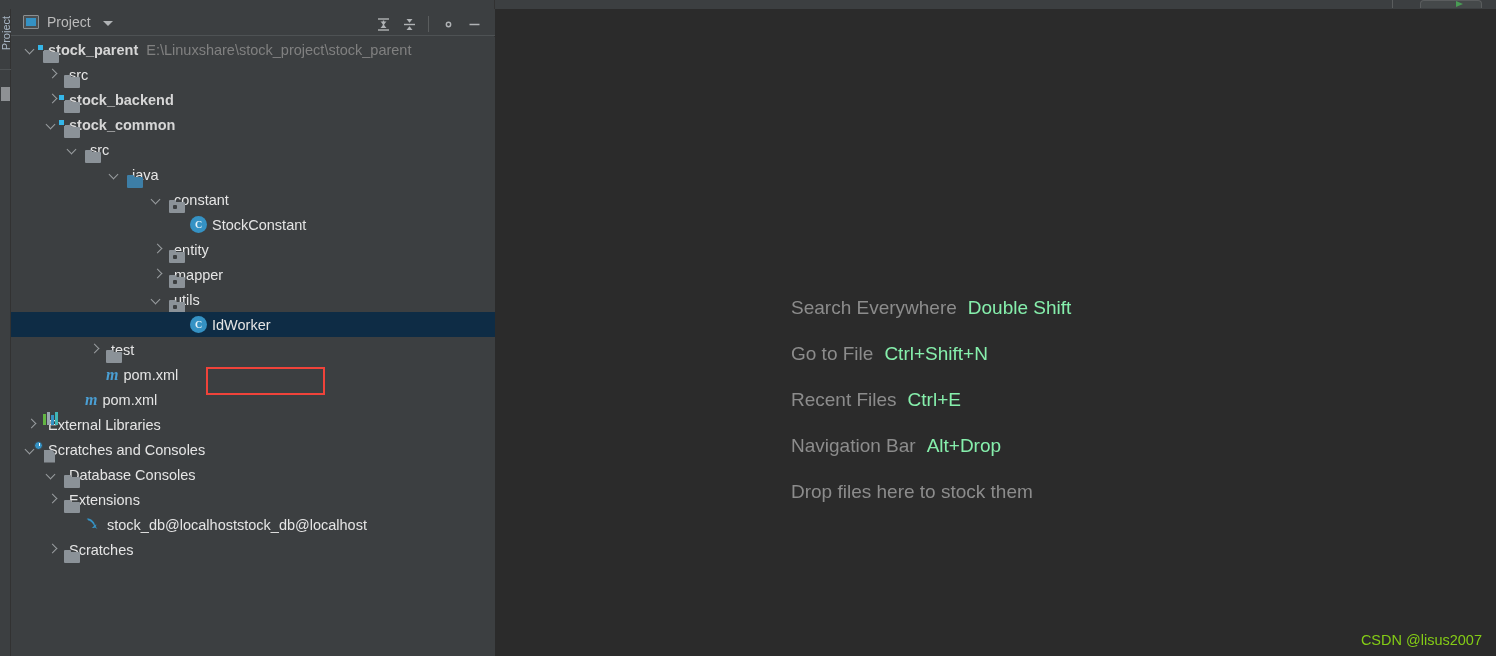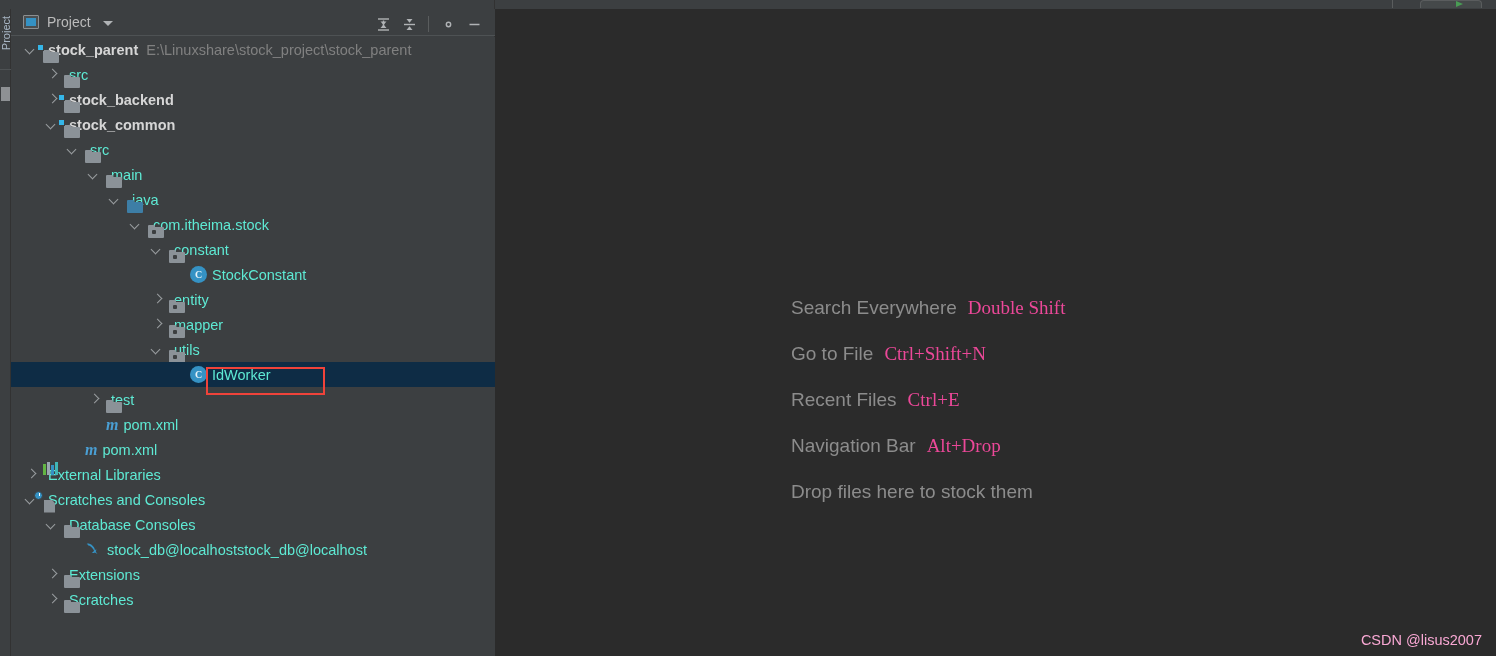--- a/index.html
+++ b/index.html
@@ -103,21 +103,21 @@
     content: ""; position: absolute; left: 3px; top: 1px;
     width: 6px; height: 6px; border-right: 1.6px solid #9a9da0; border-bottom: 1.6px solid #9a9da0;
     transform: rotate(-45deg);
   }
   .arrow.down::before {
     content: ""; position: absolute; left: 1px; top: 2px;
     width: 6px; height: 6px; border-right: 1.6px solid #9a9da0; border-bottom: 1.6px solid #9a9da0;
     transform: rotate(45deg);
   }
   .ico { flex: 0 0 auto; margin-right: 5px; position: relative; }
-  .label { color: #5eead4; }
+  .label { color: #e5e5e5; }
   .label.bold { font-weight: bold; color: #d6d6d6; }
   .sublabel { color: #808080; margin-left: 8px; font-size: 14.5px; }
 
   
   .folder {
     width: 16px; height: 13px; position: relative;
   }
   .folder .tab {
     position: absolute; left: 0; top: 0; width: 7px; height: 3px;
     background: #8b9298; border-radius: 1px 1px 0 0;
@@ -194,24 +194,24 @@
   
   .editor {
     position: absolute; left: 495px; top: 9px; width: 1001px; height: 647px; background: #2b2b2b;
   }
   .hints { position: absolute; left: 296px; top: 288px; }
   .hint-row {
     display: flex; align-items: baseline; margin-bottom: 24px;
     font-size: 19px; color: #8c8c8c; white-space: nowrap;
   }
   .hint-label { color: #8c8c8c; }
-  .hint-key { color: #ec4899; margin-left: 11px; font-family: Liberation Serif, serif; }
+  .hint-key { color: #86efac; margin-left: 11px; }
   .watermark {
     position: absolute; right: 14px; bottom: 8px;
-    font-size: 14.5px; color: #f9a8d4;
+    font-size: 14.5px; color: #84cc16;
   }
 </style>
 </head>
 <body>
 
 <div id="app">
 
   <div class="top-strip"></div>
   <div class="top-strip-editor"></div>
   <div class="top-sep"></div>
@@ -292,36 +292,24 @@
           <span class="ico"><span class="folder"><span class="tab"></span><span class="body"></span><span class="badge-module"></span></span></span>
           <span class="label bold">stock_common</span>
         </div>
         <div class="row">
           <span style="display: inline-block; flex: 0 0 56px;"></span>
           <span class="arrow down" style="margin-right: 6px;"></span>
           <span class="ico"><span class="folder"><span class="tab"></span><span class="body"></span></span></span>
           <span class="label">src</span>
         </div>
         <div class="row">
-          <span style="display: inline-block; flex: 0 0 77px;"></span>
-          <span class="arrow down" style="margin-right: 6px;"></span>
-          <span class="ico"><span class="folder"><span class="tab"></span><span class="body"></span></span></span>
-          <span class="label">main</span>
-        </div>
-        <div class="row">
           <span style="display: inline-block; flex: 0 0 98px;"></span>
           <span class="arrow down" style="margin-right: 6px;"></span>
           <span class="ico"><span class="folder blue"><span class="tab"></span><span class="body"></span></span></span>
           <span class="label">java</span>
-        </div>
-        <div class="row">
-          <span style="display: inline-block; flex: 0 0 119px;"></span>
-          <span class="arrow down" style="margin-right: 6px;"></span>
-          <span class="ico"><span class="pkg"><span class="tab"></span><span class="body"></span><span class="dot"></span></span></span>
-          <span class="label">com.itheima.stock</span>
         </div>
         <div class="row">
           <span style="display: inline-block; flex: 0 0 140px;"></span>
           <span class="arrow down" style="margin-right: 6px;"></span>
           <span class="ico"><span class="pkg"><span class="tab"></span><span class="body"></span><span class="dot"></span></span></span>
           <span class="label">constant</span>
         </div>
         <div class="row">
           <span style="display: inline-block; flex: 0 0 161px;"></span>
           <span class="arrow " style="margin-right: 6px;"></span>
@@ -386,37 +374,37 @@
           <span class="ico"><span class="scratch"><span class="pg"></span><span class="clk"></span></span></span>
           <span class="label">Scratches and Consoles</span>
         </div>
         <div class="row">
           <span style="display: inline-block; flex: 0 0 35px;"></span>
           <span class="arrow down" style="margin-right: 6px;"></span>
           <span class="ico"><span class="folder"><span class="tab"></span><span class="body"></span></span></span>
           <span class="label">Database Consoles</span>
         </div>
         <div class="row">
+          <span style="display: inline-block; flex: 0 0 35px;"></span>
+          <span class="arrow right" style="margin-right: 6px;"></span>
+          <span class="ico"><span class="folder"><span class="tab"></span><span class="body"></span></span></span>
+          <span class="label">Extensions</span>
+        </div>
+        <div class="row">
           <span style="display: inline-block; flex: 0 0 56px;"></span>
           <span class="arrow " style="margin-right: 6px;"></span>
           <span class="ico"><svg class="dolphin" viewBox="0 0 17 15">
               <path d="M2.5 2.2c2.6.2 5.2 1.9 6.6 4.3.5.9.8 1.9.9 2.9.5-.4.9-1 1.1-1.6.3.9.2 2-.3 2.9l1.7 2.4-2.6-1.6c-1 .6-2.2.7-3.3.4 1.1-.4 2-1.2 2.4-2.3C8 7.5 6 5.4 3.6 4.3l-.2.6-.6-1.3-1.3-.5 1-.4z" fill="#3592c4"></path>
             </svg></span>
           <span class="label">stock_db@localhoststock_db@localhost</span>
         </div>
         <div class="row">
           <span style="display: inline-block; flex: 0 0 35px;"></span>
           <span class="arrow right" style="margin-right: 6px;"></span>
           <span class="ico"><span class="folder"><span class="tab"></span><span class="body"></span></span></span>
-          <span class="label">Extensions</span>
-        </div>
-        <div class="row">
-          <span style="display: inline-block; flex: 0 0 35px;"></span>
-          <span class="arrow right" style="margin-right: 6px;"></span>
-          <span class="ico"><span class="folder"><span class="tab"></span><span class="body"></span></span></span>
           <span class="label">Scratches</span>
         </div>
       </div>
   </div>
 
   <div class="annot-box" style="left:206px; top:367px; width:119px; height:28px;"></div>
 
   <div class="editor">
     <div class="hints" id="hints">
         <div class="hint-row">

